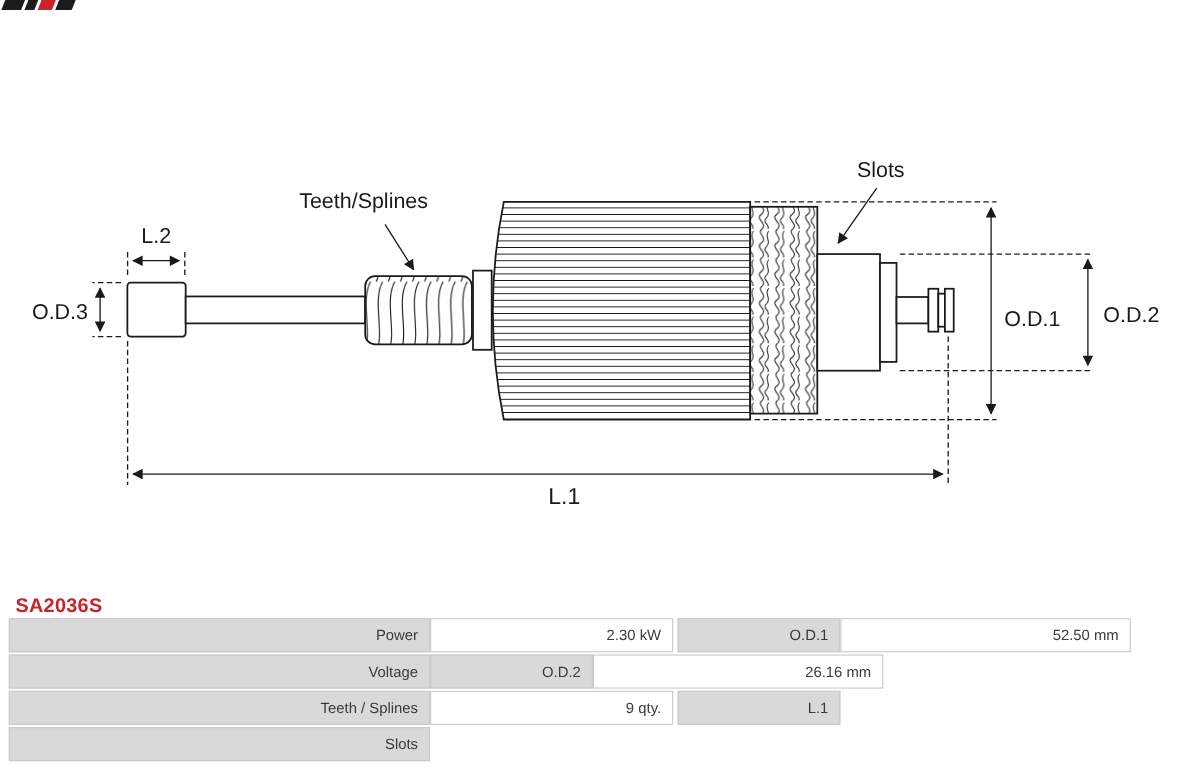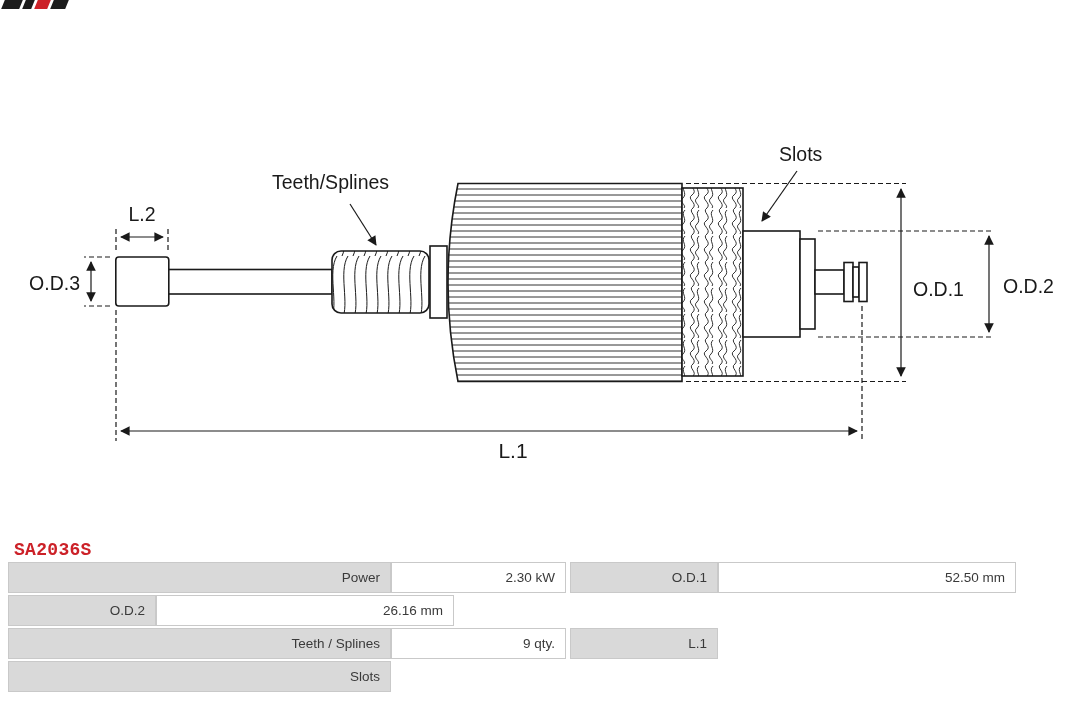--- a/index.html
+++ b/index.html
@@ -14,36 +14,36 @@
   .logo-strip .seg { display:block; height:9px; transform:skewX(-22deg); margin-right:3px; }
   .seg-1 { width:18px; background:#1c1c1c; }
   .seg-2 { width:9px;  background:#1c1c1c; }
   .seg-3 { width:13px; background:var(--accent); }
   .seg-4 { width:15px; background:#1c1c1c; }
 
   .diagram { position:absolute; top:0; left:0; }
 
   .part-number {
     position:absolute; left:14px; top:540px;
-    font-size:18px; font-weight:bold; color:var(--accent); letter-spacing:.3px;font-family:Liberation Mono, monospace;
+    font-size:18px; font-weight:bold; color:var(--accent); letter-spacing:.3px;
   }
 
   .spec-table { position:absolute; left:8px; top:562px; }
   .spec-row { display:flex; margin-bottom:2px; }
   .cell {
     height:31px; line-height:29px; border:1px solid var(--cell-border);
     background:#ffffff; font-size:13.5px; color:var(--cell-text);
     text-align:right; padding-right:10px; overflow:hidden; white-space:nowrap;
   }
   .cell.label { background:var(--label-bg); }
   .cell.empty { background:transparent; border:none; }
   .w-l1 { width:383px; }
-  .w-v1 { width:175px; margin-right:4px; }
+  .w-v1 { width:221px; margin-right:4px; }
   .w-l2 { width:148px; }
-  .w-v2 { width:298px; }
+  .w-v2 { width:264px; }
 </style>
 </head>
 <body style="--accent: #cc2128; --label-bg: #d9d9d9; --cell-border: #c9c9c9; --cell-text: #3a3a3a;">
 
 <div class="logo-strip">
   <span class="seg seg-1"></span>
   <span class="seg seg-2"></span>
   <span class="seg seg-3"></span>
   <span class="seg seg-4"></span>
 </div>
@@ -124,20 +124,21 @@
 <div class="part-number">SA2036S</div>
 
 <div class="spec-table">
   <div class="spec-row">
     <div class="cell label w-l1">Power</div>
     <div class="cell value w-v1">2.30 kW</div>
     <div class="cell label w-l2">O.D.1</div>
     <div class="cell value w-v2">52.50 mm</div>
   </div>
   <div class="spec-row">
+    <div class="cell label w-l1">Voltage</div>
     <div class="cell label w-l2">O.D.2</div>
     <div class="cell value w-v2">26.16 mm</div>
   </div>
   <div class="spec-row">
     <div class="cell label w-l1">Teeth / Splines</div>
     <div class="cell value w-v1">9 qty.</div>
     <div class="cell label w-l2">L.1</div>
   </div>
   <div class="spec-row">
     <div class="cell label w-l1">Slots</div>

